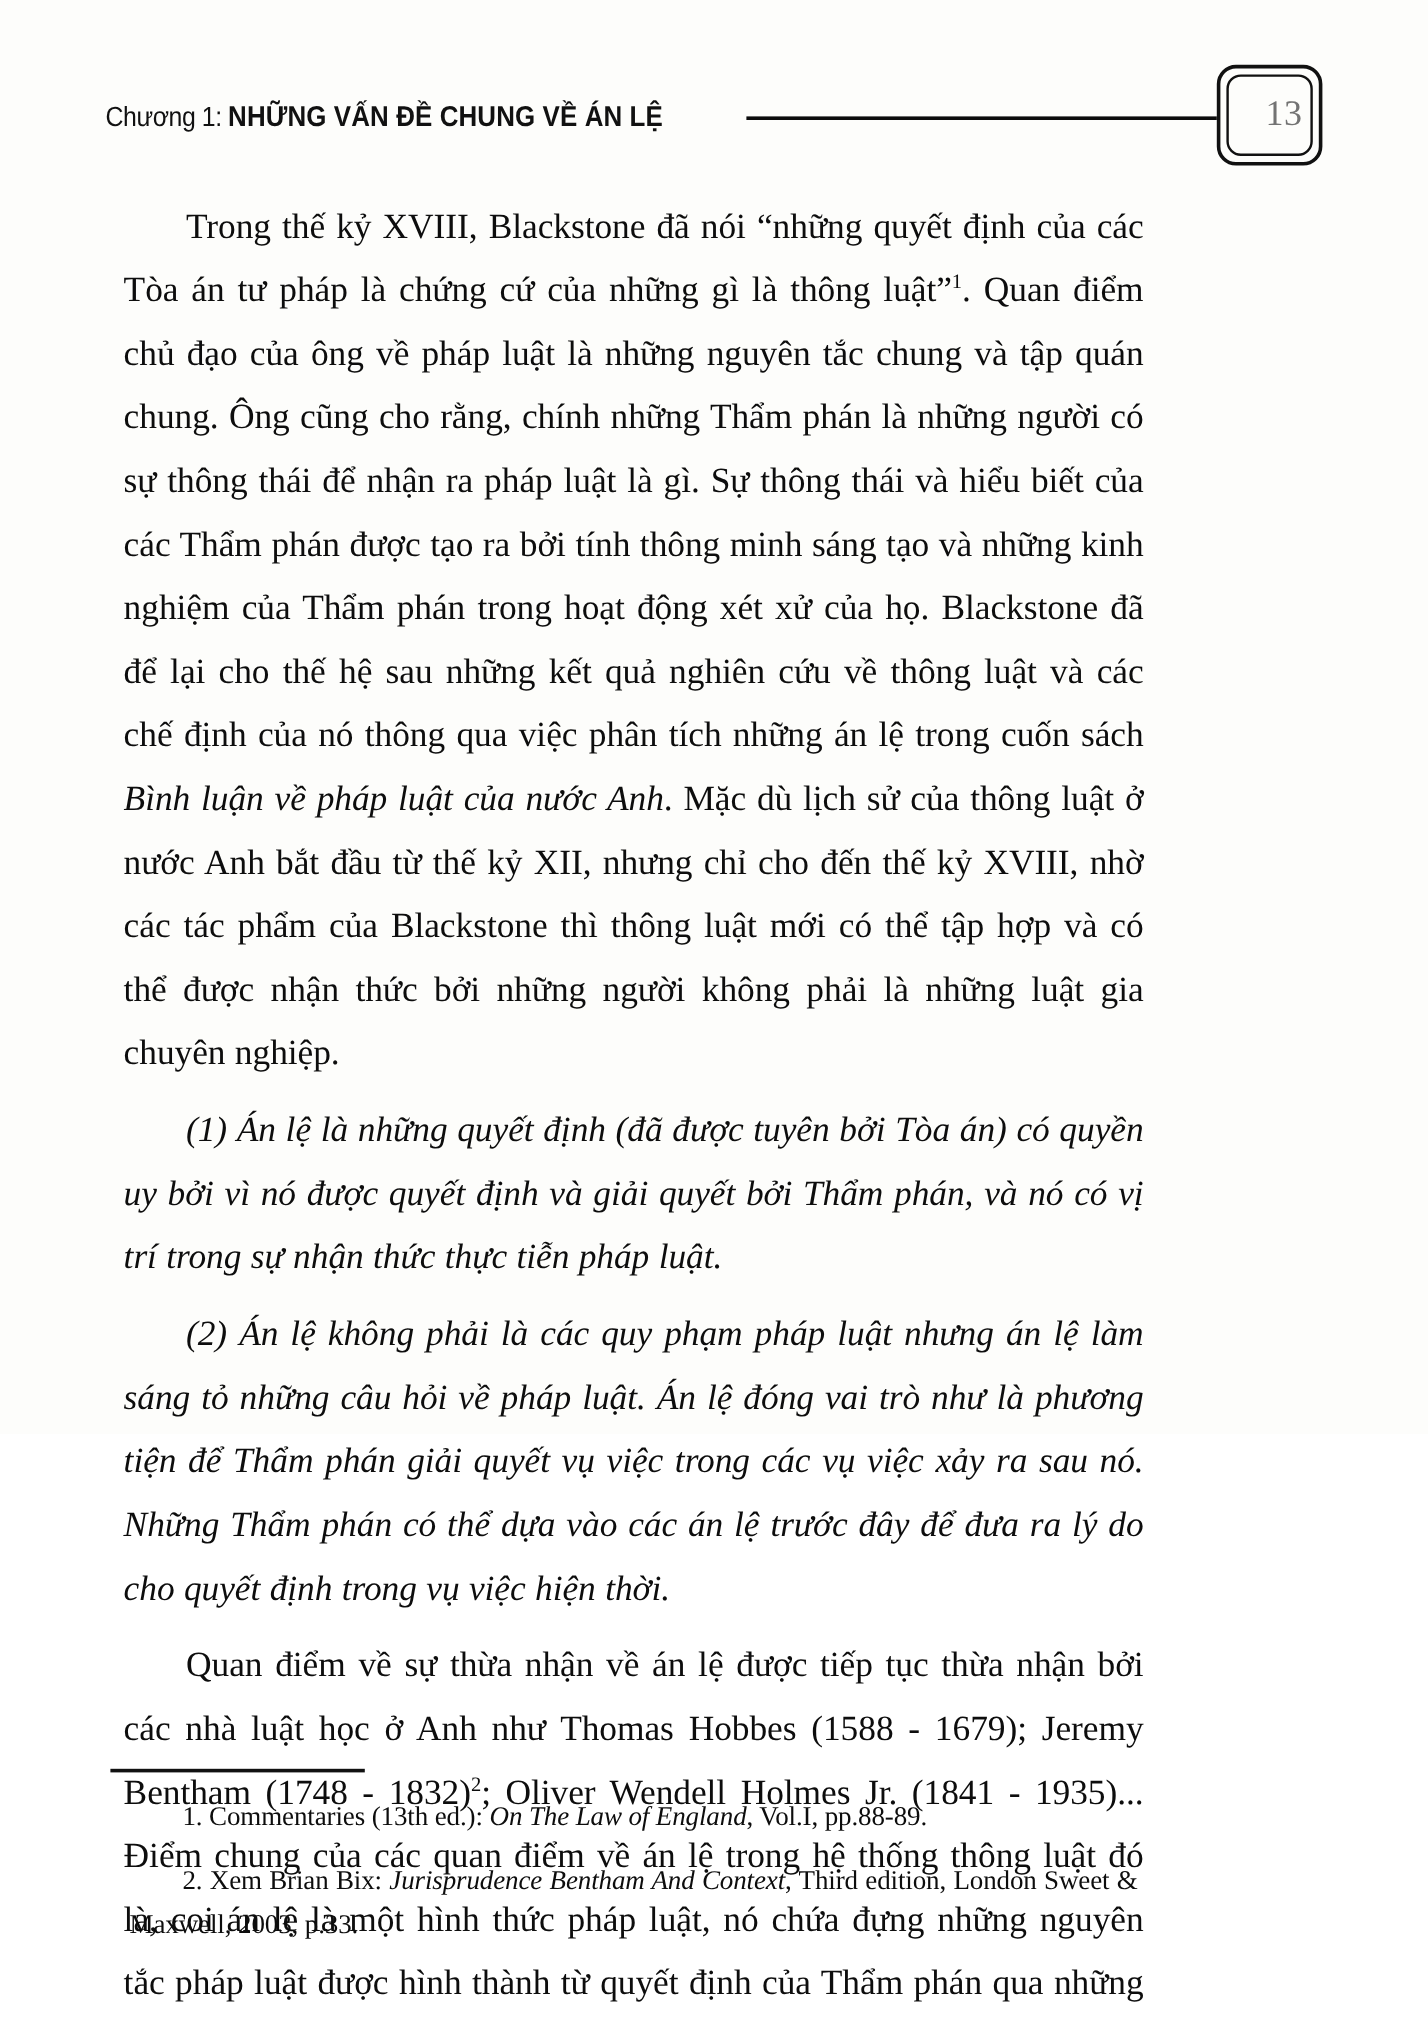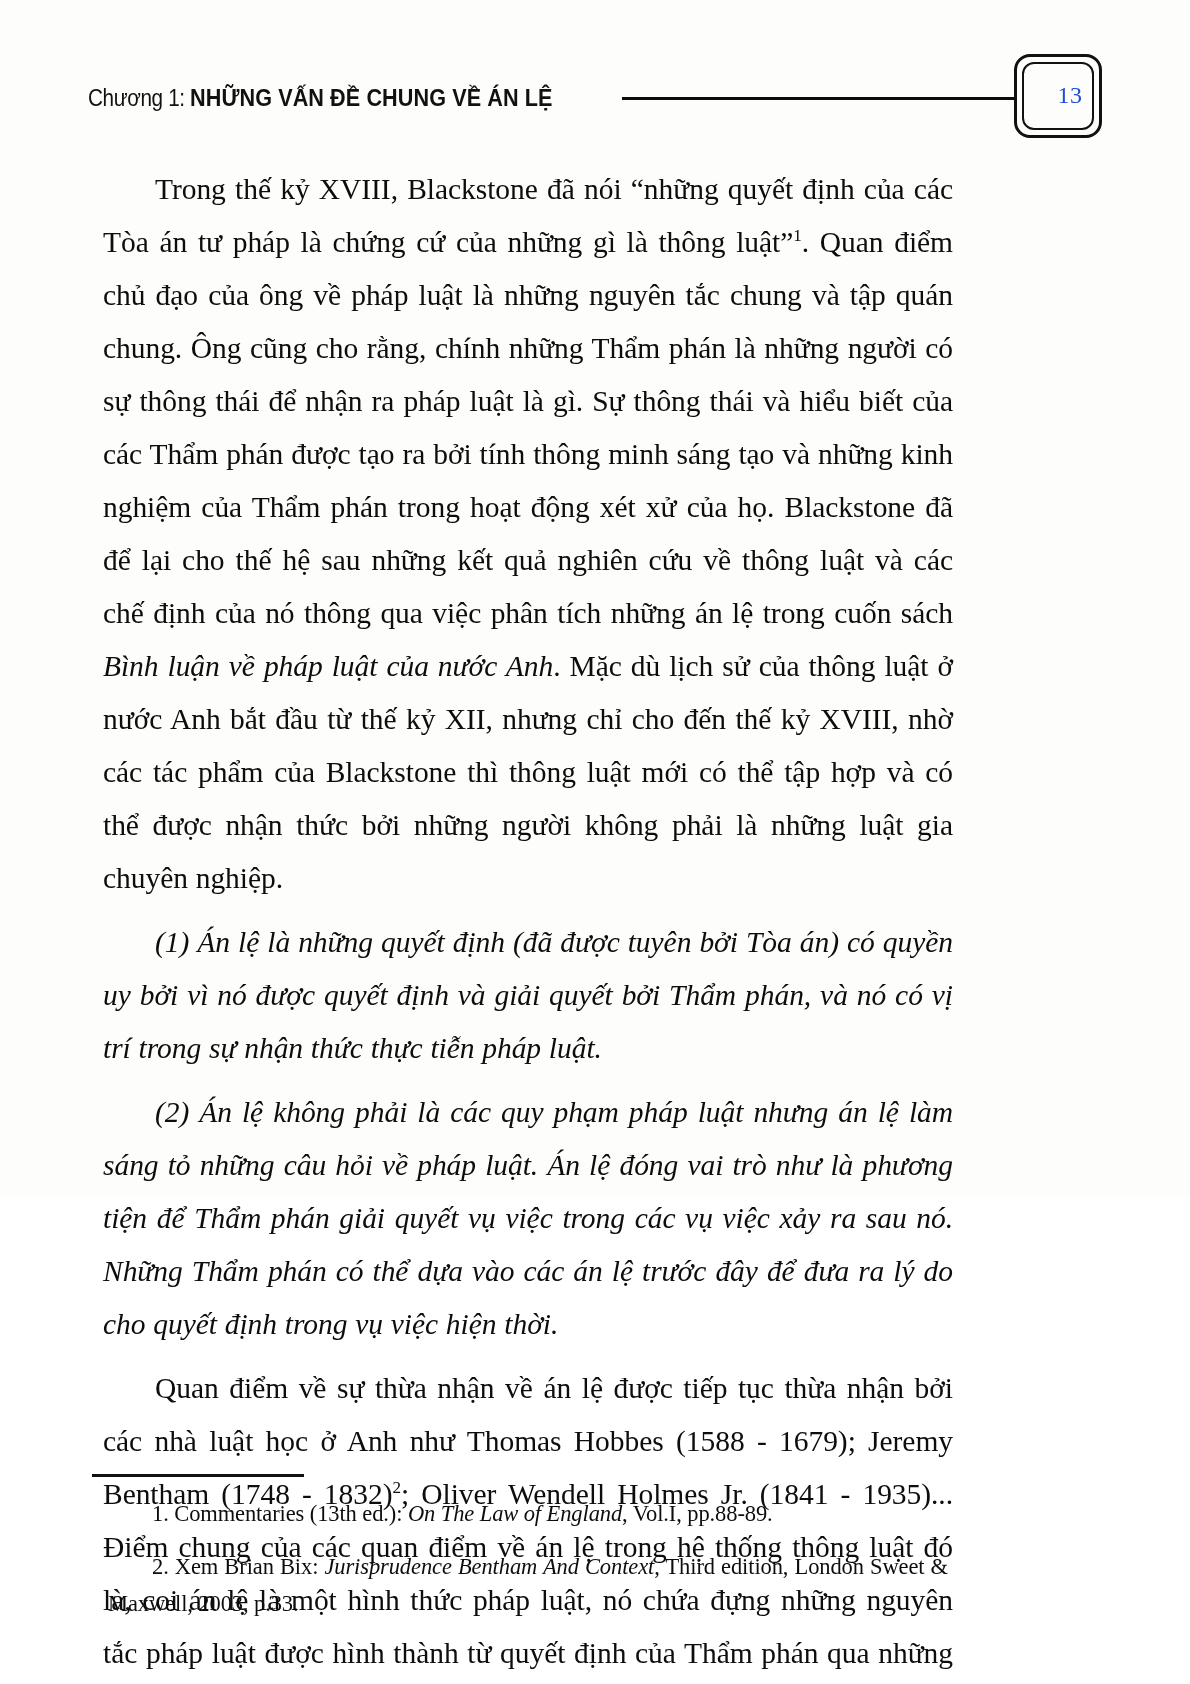--- a/index.html
+++ b/index.html
@@ -76,24 +76,24 @@
     justify-content: center;
   }
   .page-num-inner {
     position: absolute;
     left: 5px; top: 5px; right: 5px; bottom: 5px;
     border: 2px solid #111;
     border-radius: 12px;
   }
   .page-num {
     position: relative;
-    font-size: 24px;
+    font-size: 30px;
     line-height: 1;
     letter-spacing: 0.5px;
-    color: #1d4ed8;
+    color: #737373;
     padding-bottom: 2px;
     margin-left: 24px;
   }
 
   
   .body-col {
     position: absolute;
     left: 92px;
     top: 152px;
     width: 872px;

